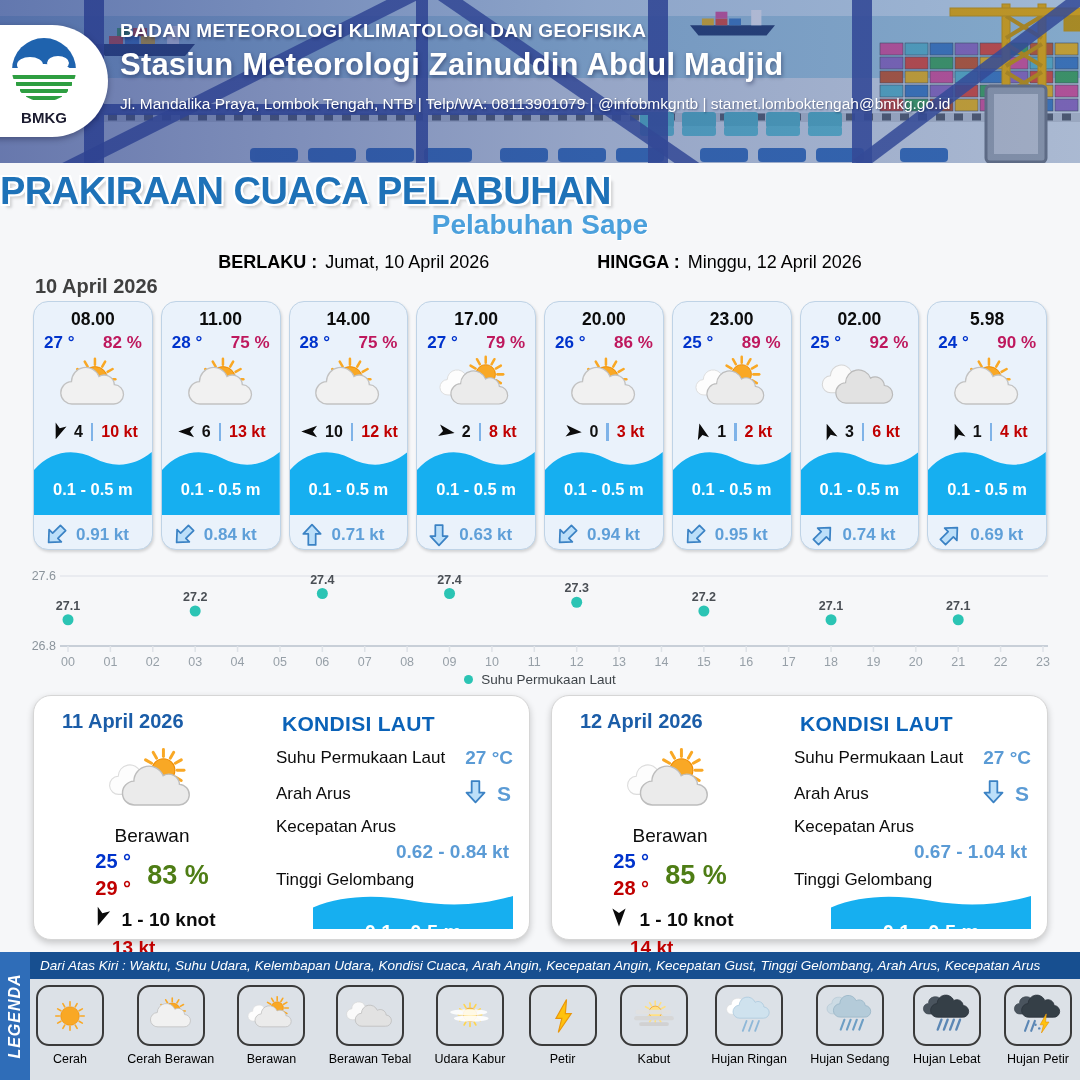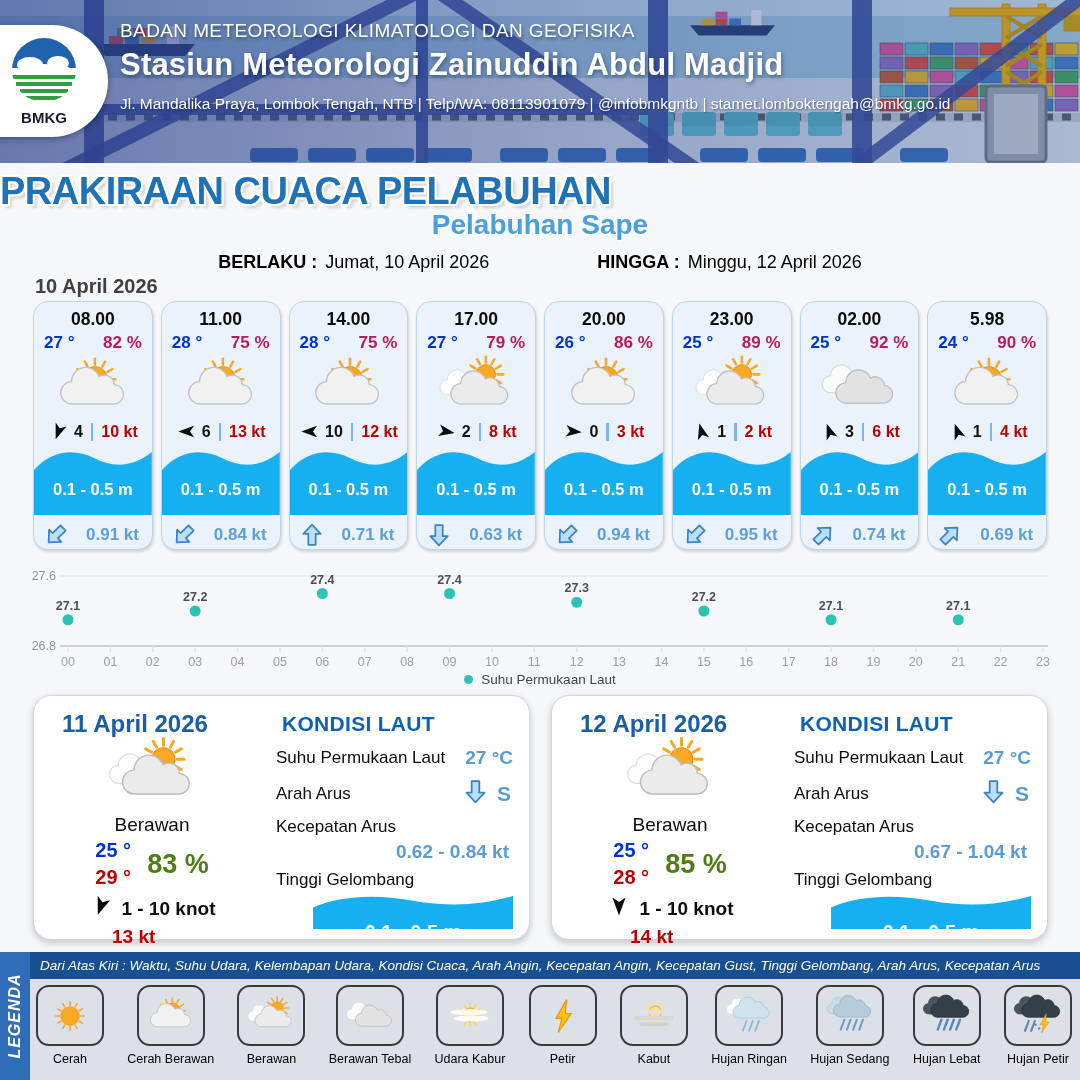--- a/index.html
+++ b/index.html
@@ -3,21 +3,21 @@
 <meta charset="utf-8">
 <style>
   html,body{margin:0;padding:0;}
   .page{position:relative;width:1080px;height:1080px;background:#f6f7f9;overflow:hidden;
         font-family:"Liberation Sans",sans-serif;-webkit-font-smoothing:antialiased;}
 
   
   .hdr{position:absolute;top:0;left:0;width:1080px;height:163px;overflow:hidden;}
   .hdr svg.bg{position:absolute;top:0;left:0;width:1080px;height:163px;}
   .hdr .texts{position:absolute;left:120px;top:20px;color:#fff;}
-  .agency{font-size:19px;font-weight:normal;letter-spacing:.4px;text-shadow:1px 2px 3px rgba(10,20,60,.45);}
+  .agency{font-size:19px;font-weight:bold;letter-spacing:.4px;text-shadow:1px 2px 3px rgba(10,20,60,.45);}
   .station{font-size:31px;font-weight:bold;margin-top:5px;letter-spacing:.2px;text-shadow:1px 2px 4px rgba(10,20,60,.45);}
   .address{font-size:15.5px;margin-top:12px;text-shadow:1px 1px 2px rgba(10,20,60,.5);}
   .logo-pill{position:absolute;left:-34px;top:25px;width:142px;height:112px;background:#fff;
              border-radius:0 56px 56px 0;box-shadow:0 2px 6px rgba(0,0,30,.35);}
   .logo-pill svg{position:absolute;left:0;top:0;}
 
   
   .main-title{position:absolute;top:170px;width:100%;text-align:left;font-size:38px;font-weight:bold;
       color:#1e72b8;letter-spacing:-.5px;
       text-shadow:-2px -2px 0 #fff,2px -2px 0 #fff,-2px 2px 0 #fff,2px 2px 0 #fff,4px 4px 3px rgba(0,0,0,.15);}
@@ -37,35 +37,35 @@
   .wcard .tc{color:#0033cc}.wcard .hc{color:#be185d}
   .wcard .ic{flex:1;display:flex;align-items:center;justify-content:center;}
   .wcard .wind{height:32px;display:flex;align-items:center;justify-content:center;gap:5px;
                font-size:16px;font-weight:bold;color:#111;}
   .wcard .vbar{width:2.5px;height:18px;background:#7fb3e8;margin:0 3px;}
   .wcard .gust{color:#c00000;}
   .wave-band{position:relative;height:73px;flex:none;}
   .wave-band svg{position:absolute;left:0;top:0;width:100%;height:100%;}
   .wave-band .wv{position:absolute;left:0;right:0;top:38px;text-align:center;color:#fff;
                  font-weight:bold;font-size:16.5px;}
-  .cur{height:39px;flex:none;display:flex;align-items:center;padding-left:9px;gap:17px;
+  .cur{height:39px;flex:none;display:flex;align-items:center;padding-left:9px;gap:7px;
        font-size:17px;font-weight:bold;color:#5f9fd8;}
 
   
   .chart{position:absolute;top:560px;left:22px;}
   .chart-legend{position:absolute;top:672px;width:100%;display:flex;justify-content:center;
                 align-items:center;gap:8px;font-size:13.5px;color:#3e4449;}
   .dot{width:9px;height:9px;border-radius:50%;background:#2bc4b4;}
 
   
   .dcards{position:absolute;top:695px;left:33px;right:32px;height:245px;display:flex;gap:21px;}
   .dcard{flex:1;background:#fff;border:1px solid #d6d6d6;border-radius:18px;
          box-shadow:0 3px 7px rgba(0,0,0,.2);display:flex;padding:8px 16px 10px 14px;}
   .dleft{width:208px;display:flex;flex-direction:column;align-items:center;}
-  .ddate{align-self:flex-start;margin:6px 0 0 14px;font-size:24px;font-weight:bold;color:#1b5da8;}
+  .ddate{align-self:flex-start;margin:6px 0 16px 14px;font-size:20px;font-weight:bold;color:#1b5da8;}
   .dicon{height:80px;margin-top:-4px;}
   .dcond{font-size:19px;color:#0c0c0c;}
   .dtemps{display:flex;align-items:center;gap:16px;margin-top:1px;}
   .dtcol{display:flex;flex-direction:column;font-size:20px;font-weight:bold;line-height:1.35;}
   .dtmin{color:#0033cc}.dtmax{color:#c00000}
   .dhum{font-size:27px;font-weight:bold;color:#4e7d15;}
   .dwind{display:flex;align-items:center;gap:9px;font-size:19px;font-weight:bold;margin-top:3px;color:#0c0c0c;}
   .dgust{font-size:19px;font-weight:bold;color:#c00000;margin-top:3px;align-self:flex-start;margin-left:64px;}
   .dright{flex:1;padding-left:20px;padding-top:8px;display:flex;flex-direction:column;}
   .kl-head{font-size:21px;font-weight:bold;color:#0a62b8;margin-left:6px;letter-spacing:.3px;}

